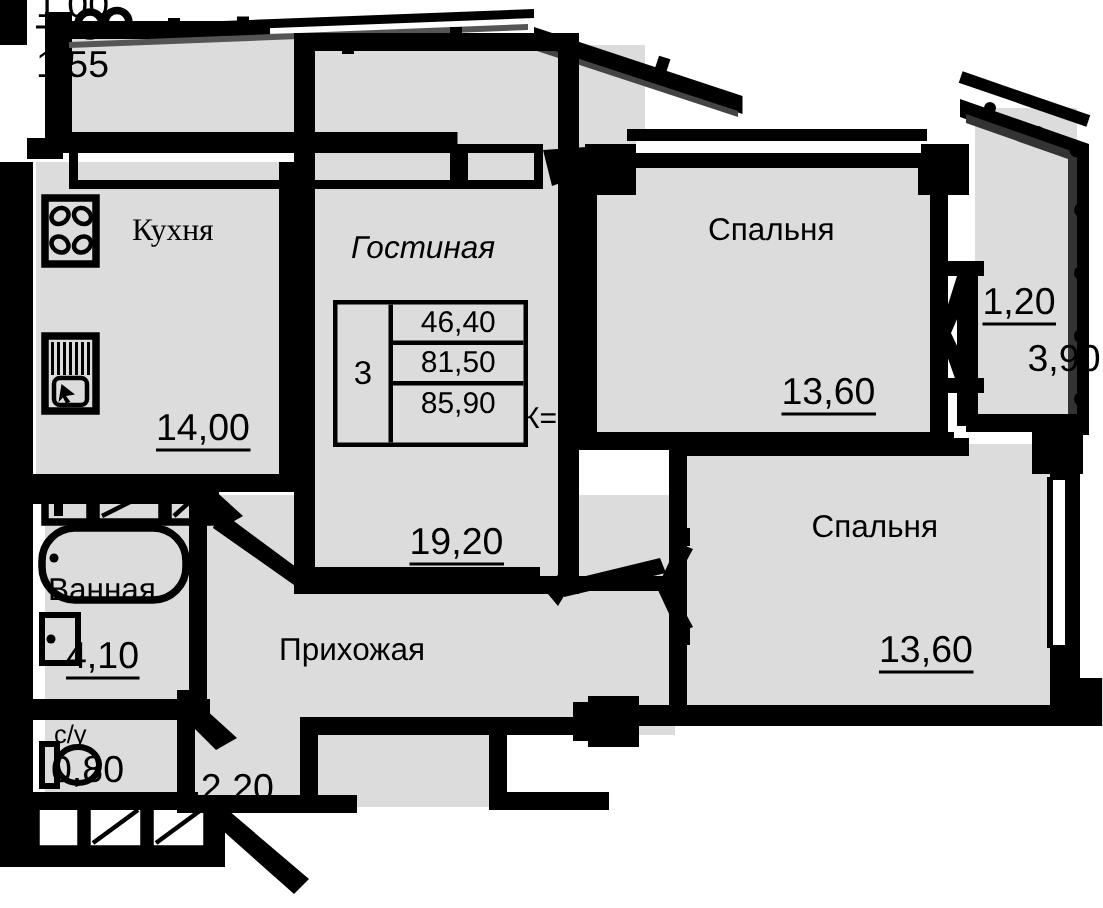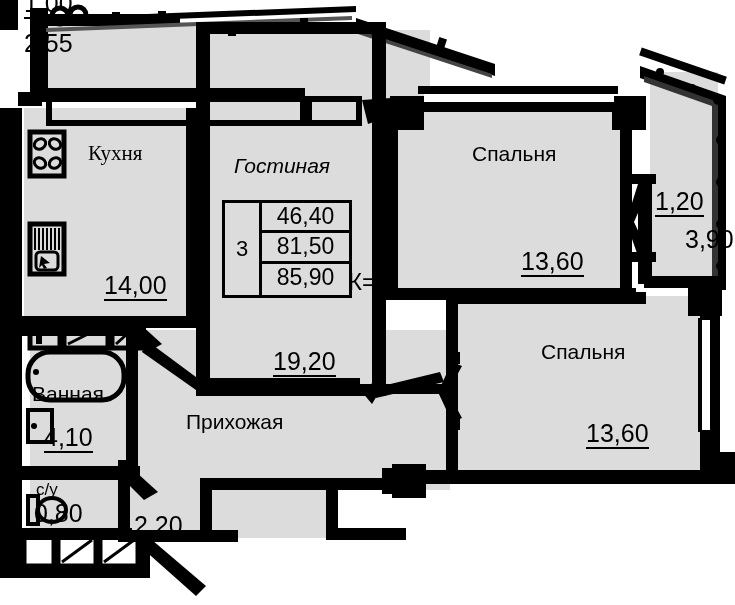--- a/index.html
+++ b/index.html
@@ -8,21 +8,21 @@
   .room{position:absolute;background:#dcdcdc;}
   .lbl{position:absolute;color:#000000;white-space:nowrap;font-weight:400;}
   .name{font-size:21px;}
   .area{font-size:25px;border-bottom:2px solid #000;padding-bottom:1px;line-height:1.05;}
   .small{font-size:17px;}
   .bal{font-size:25px;line-height:1.05;}
   .bal-top{border-bottom:2px solid #000;padding-bottom:1px;}
   .tbl{position:absolute;border:3px solid #000;background:#dcdcdc;display:flex;}
   .tbl .lcell{display:flex;align-items:center;justify-content:center;width:34px;border-right:3px solid #000;font-size:22px;}
   .tbl .rcells{display:flex;flex-direction:column;flex:1;}
-  .tbl .rcell{border-bottom:3px solid #000;font-size:23px;text-align:center;line-height:1.1;padding:1px 6px;}
+  .tbl .rcell{border-bottom:3px solid #000;font-size:20px;text-align:center;line-height:1.1;padding:1px 6px;}
   .tbl .rcell:last-child{border-bottom:none;}
   svg.ov{position:absolute;left:0;top:0;width:735px;height:605px;pointer-events:none;}
 </style>
 </head>
 <body>
 
 <div id="plan">
 
   <div class="room" style="left:38px;top:22px;width:310px;height:66px;"></div>
   <div class="room" style="left:24px;top:108px;width:178px;height:208px;"></div>
@@ -209,49 +209,49 @@
     <rect x="228" y="26" width="8" height="10" fill="#000"></rect>
 
     <rect x="326" y="486" width="10" height="54" fill="#000"></rect>
 
     <rect x="386" y="384" width="60" height="10" fill="#000"></rect>
 
     <rect x="386" y="288" width="62" height="12" fill="#000"></rect>
   </svg>
 
   <div class="lbl bal bal-top" style="left:24px;top:-10px;">1,00</div>
-  <div class="lbl bal" style="left:24px;top:30px;">2,55</div>
+  <div class="lbl bal" style="left:24px;top:30px;">1,55</div>
 
   <div class="lbl name" style="left:88px;top:141px;font-family:Liberation Serif, serif;">Кухня</div>
   <div class="lbl area" style="left:104px;top:272px;">14,00</div>
 
   <div class="lbl name" style="left:234px;top:154px;font-style:italic;">Гостиная</div>
   <div class="lbl area" style="left:273px;top:348px;">19,20</div>
 
   <div class="tbl" style="left:222px;top:200px;width:124px;height:92px;">
     <div class="lcell">3</div>
     <div class="rcells">
       <div class="rcell">46,40</div>
       <div class="rcell">81,50</div>
       <div class="rcell">85,90</div>
     </div>
   </div>
-  <div class="lbl" style="left:348px;top:268px;font-size:24px;">К=1</div>
+  <div class="lbl" style="left:348px;top:268px;font-size:20px;">К=1</div>
 
   <div class="lbl name" style="left:472px;top:142px;">Спальня</div>
   <div class="lbl area" style="left:521px;top:248px;">13,60</div>
 
   <div class="lbl name" style="left:541px;top:340px;">Спальня</div>
   <div class="lbl area" style="left:586px;top:420px;">13,60</div>
 
   <div class="lbl bal bal-top" style="left:655px;top:188px;">1,20</div>
   <div class="lbl bal" style="left:661px;top:226px;margin-left:24px;">3,90</div>
 
   <div class="lbl name" style="left:32px;top:382px;">Ванная</div>
   <div class="lbl area" style="left:44px;top:424px;">4,10</div>
 
   <div class="lbl small" style="left:36px;top:480px;">с/у</div>
   <div class="lbl bal" style="left:34px;top:500px;">0,80</div>
 
-  <div class="lbl name" style="left:186px;top:410px;">Прихожая</div>
+  <div class="lbl name" style="left:186px;top:422px;">Прихожая</div>
   <div class="lbl bal" style="left:120px;top:512px;">12,20</div>
 
 </div>
 
 </body></html>

